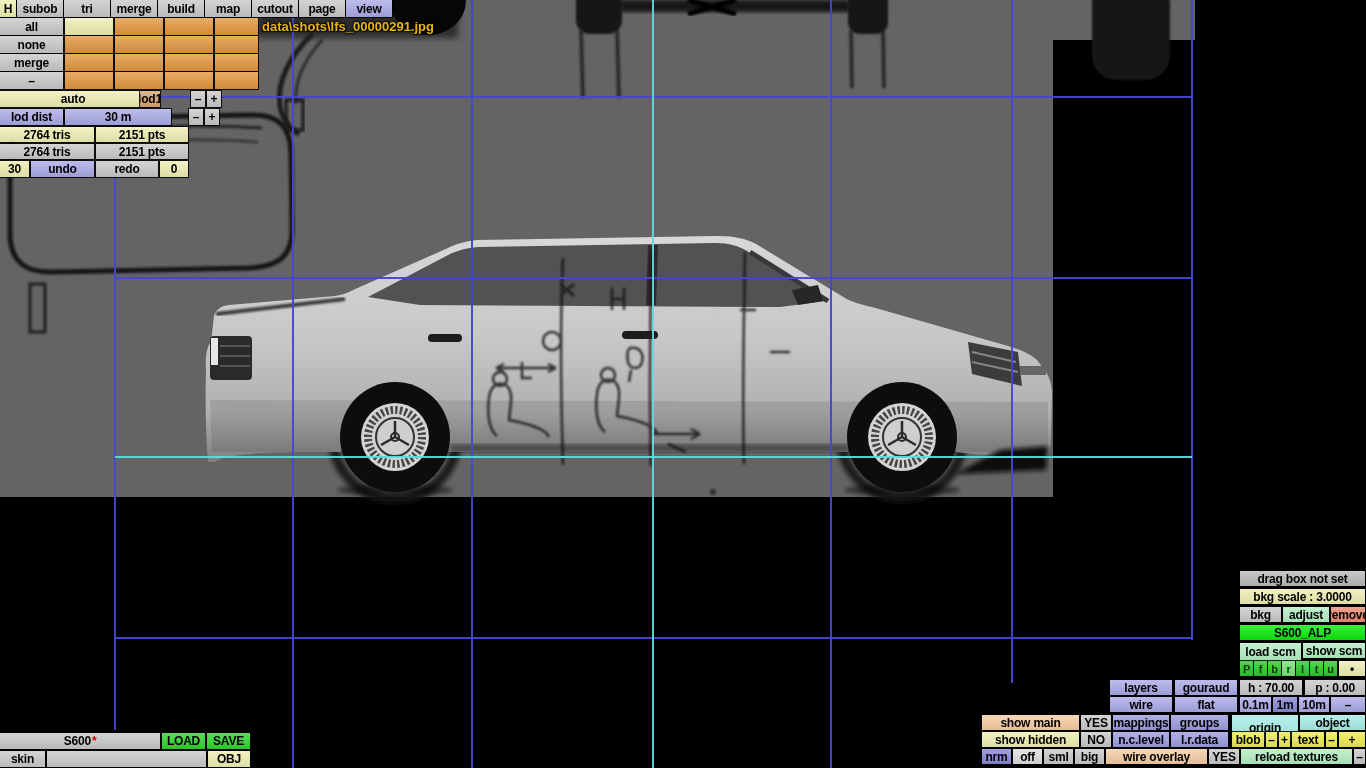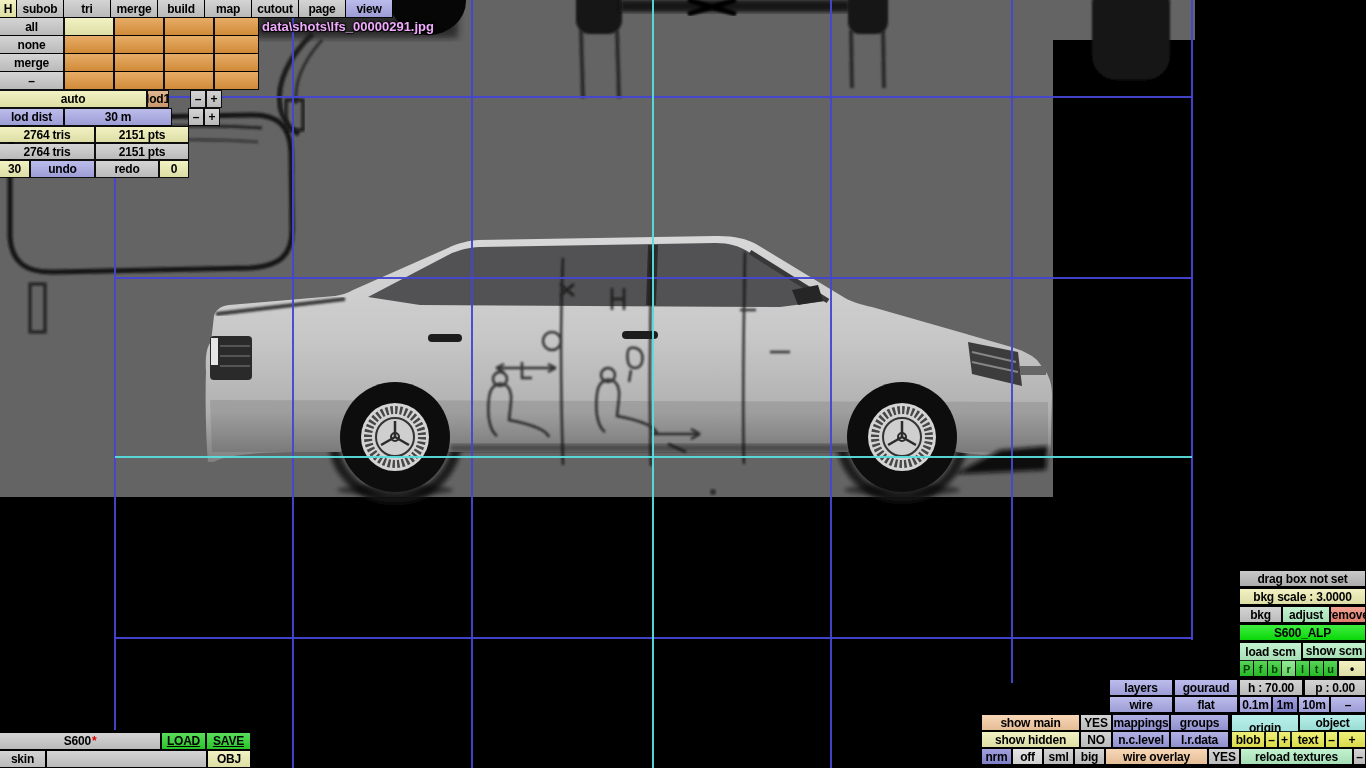--- a/index.html
+++ b/index.html
@@ -14,30 +14,30 @@
   .gray{background-color:#c8c8c8;}
   .dgray{background-color:#b9b9b9;}
   .lgray{background-color:#dedede;}
   .yellow{background-color:#eeeeb2;}
   .byellow{background-color:#ebeb52;}
   .lav{background-color:#a9a9e6;text-align:right;}
   .lav2{background-color:#9b9bde;}
   .lavsel{background-color:#8787d6;}
   .orange{background-color:#e0953c;}
   .tan{background-color:#d8a272;}
-  .green{background-color:#2cd42c;text-decoration:underline;}
+  .green{background-color:#2cd42c;}
   .bgreen{background-color:#0ae80a;}
   .lgreen{background-color:#b2eec2;}
   .salmon{background-color:#ee8874;}
   .peach{background-color:#f6cba2;}
   .cyanb{background-color:#a5ece5;}
   .sgreen{background-color:#28c828;color:#053c05;}
   .sgreensel{background-color:#74e274;color:#053c05;}
   #title-text{position:absolute;left:262px;top:19px;z-index:2;
-    font:bold 13px "Liberation Sans",sans-serif;color:#f0abfc;letter-spacing:0px;
+    font:bold 13px "Liberation Sans",sans-serif;color:#eab308;letter-spacing:0px;
     text-shadow:1px 1px 0 #000,-1px 1px 2px #000,1px -1px 2px #000;}
   .star{color:#e00000;margin-left:1px;}
 </style>
 </head>
 <body>
 
 <div id="screen">
 
   <svg id="viewport" viewBox="0 0 1366 768">
     <defs>
@@ -200,21 +200,21 @@
   <div class="b orange" style="left:65px;top:54px;width:48px;height:17px"></div>
   <div class="b orange" style="left:115px;top:54px;width:48px;height:17px"></div>
   <div class="b orange" style="left:165px;top:54px;width:48px;height:17px"></div>
   <div class="b orange" style="left:215px;top:54px;width:43px;height:17px"></div>
   <div class="b orange" style="left:65px;top:72px;width:48px;height:17px"></div>
   <div class="b orange" style="left:115px;top:72px;width:48px;height:17px"></div>
   <div class="b orange" style="left:165px;top:72px;width:48px;height:17px"></div>
   <div class="b orange" style="left:215px;top:72px;width:43px;height:17px"></div>
 
   <div class="b yellow" style="left:0;top:91px;width:146px;height:16px">auto</div>
-  <div class="b tan" style="left:148px;top:91px;width:20px;height:16px">lod1</div>
+  <div class="b tan" style="left:140px;top:91px;width:20px;height:16px">lod1</div>
   <div class="b gray" style="left:191px;top:91px;width:14px;height:16px">–</div>
   <div class="b gray" style="left:207px;top:91px;width:14px;height:16px">+</div>
 
   <div class="b lav" style="left:0;top:109px;width:63px;height:16px">lod dist</div>
   <div class="b lav" style="left:65px;top:109px;width:106px;height:16px">30 m</div>
   <div class="b gray" style="left:189px;top:109px;width:14px;height:16px">–</div>
   <div class="b gray" style="left:205px;top:109px;width:14px;height:16px">+</div>
 
   <div class="b yellow" style="left:0;top:127px;width:94px;height:15px">2764 tris</div>
   <div class="b yellow" style="left:96px;top:127px;width:92px;height:15px">2151 pts</div>

